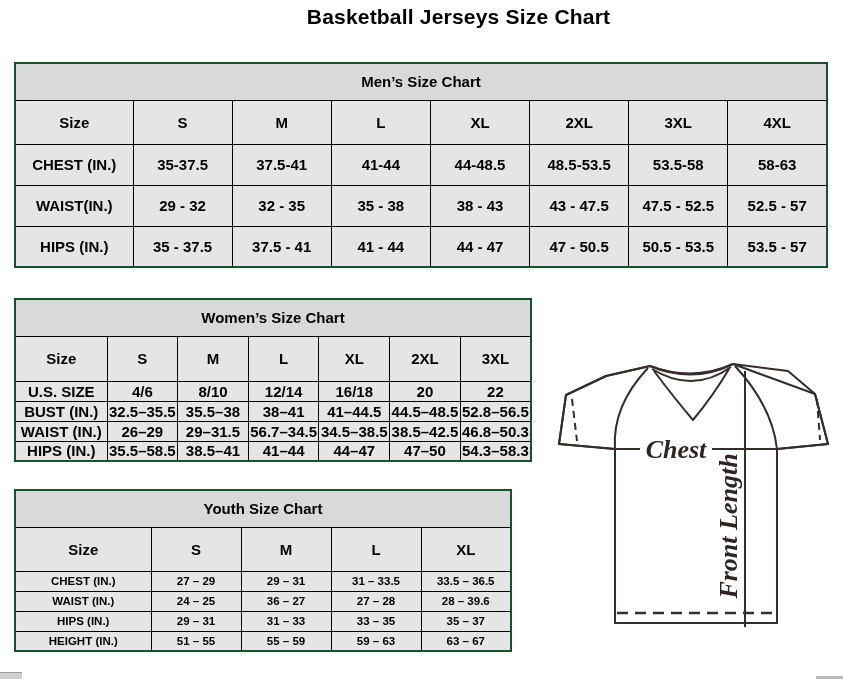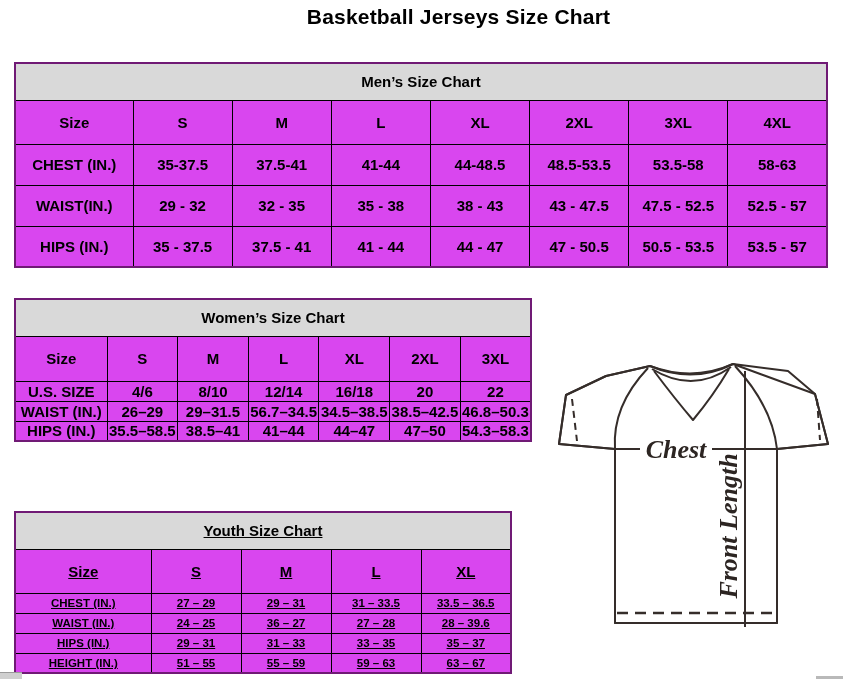--- a/index.html
+++ b/index.html
@@ -8,42 +8,42 @@
   .page { position: relative; width: 843px; height: 679px; background: #fff; overflow: hidden; }
 
   .page-title {
     position: absolute; top: 5px; left: 0; width: 100%;
     text-align: center; font-weight: bold; font-size: 21px; color: #000;
     letter-spacing: 0.2px;
     margin-left: 37px;
   }
 
   .tbl { position: absolute; left: 14px; }
-  .tbl table { border-collapse: collapse; table-layout: fixed; border: 2px solid #701a75; background: #d946ef; }
+  .tbl table { border-collapse: collapse; table-layout: fixed; border: 2px solid #14532d; background: #e5e5e5; }
   .tbl td {
     border: 1px solid #000; text-align: center; vertical-align: middle;
     font-weight: bold; color: #000; padding: 0; overflow: hidden; white-space: nowrap;
   }
   td.tbl-title { background: #d9d9d9; }
 
   #men { top: 62px; }
   #men table { width: 814px; }
   #men col.label-col { width: 118px; }
   #men td.tbl-title { height: 37px; font-size: 15px; }
   #men tr.size-row td { height: 44px; font-size: 15px; }
   #men tr.data-row td { height: 41px; font-size: 15px; }
 
   #women { top: 298px; }
   #women table { width: 518px; }
   #women col.label-col { width: 92px; }
   #women td.tbl-title { height: 37px; font-size: 15px; }
   #women tr.size-row td { height: 45px; font-size: 15px; }
   #women tr.data-row td { height: 20px; font-size: 15px; }
 
-  #youth { top: 511px; text-decoration: underline; }
+  #youth { top: 489px; }
   #youth table { width: 498px; }
   #youth col.label-col { width: 136px; }
   #youth td.tbl-title { height: 37px; font-size: 15px; }
   #youth tr.size-row td { height: 44px; font-size: 15px; }
   #youth tr.data-row td { height: 20px; font-size: 11.5px; }
 
   .jersey-svg { position: absolute; left: 556px; top: 358px; }
   .jersey-svg path, .jersey-svg line {
     fill: none; stroke: #352d2a; stroke-width: 2; stroke-linejoin: round; stroke-linecap: butt;
   }
@@ -150,20 +150,29 @@
           <tr class="data-row">
             <td>U.S. SIZE</td>
             <td>4/6</td>
             <td>8/10</td>
             <td>12/14</td>
             <td>16/18</td>
             <td>20</td>
             <td>22</td>
           </tr>
           <tr class="data-row">
+            <td>BUST (IN.)</td>
+            <td>32.5–35.5</td>
+            <td>35.5–38</td>
+            <td>38–41</td>
+            <td>41–44.5</td>
+            <td>44.5–48.5</td>
+            <td>52.8–56.5</td>
+          </tr>
+          <tr class="data-row">
             <td>WAIST (IN.)</td>
             <td>26–29</td>
             <td>29–31.5</td>
             <td>56.7–34.5</td>
             <td>34.5–38.5</td>
             <td>38.5–42.5</td>
             <td>46.8–50.3</td>
           </tr>
           <tr class="data-row">
             <td>HIPS (IN.)</td>

